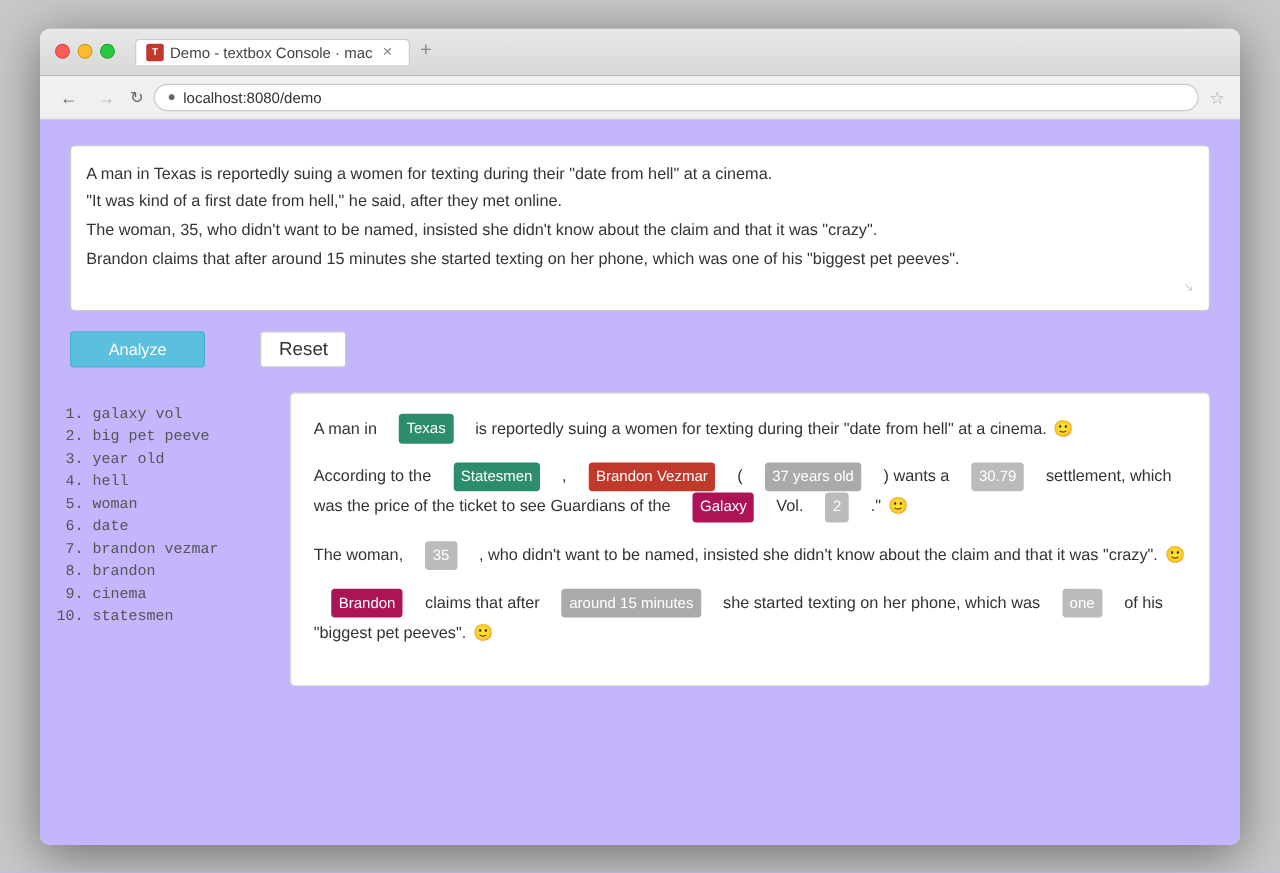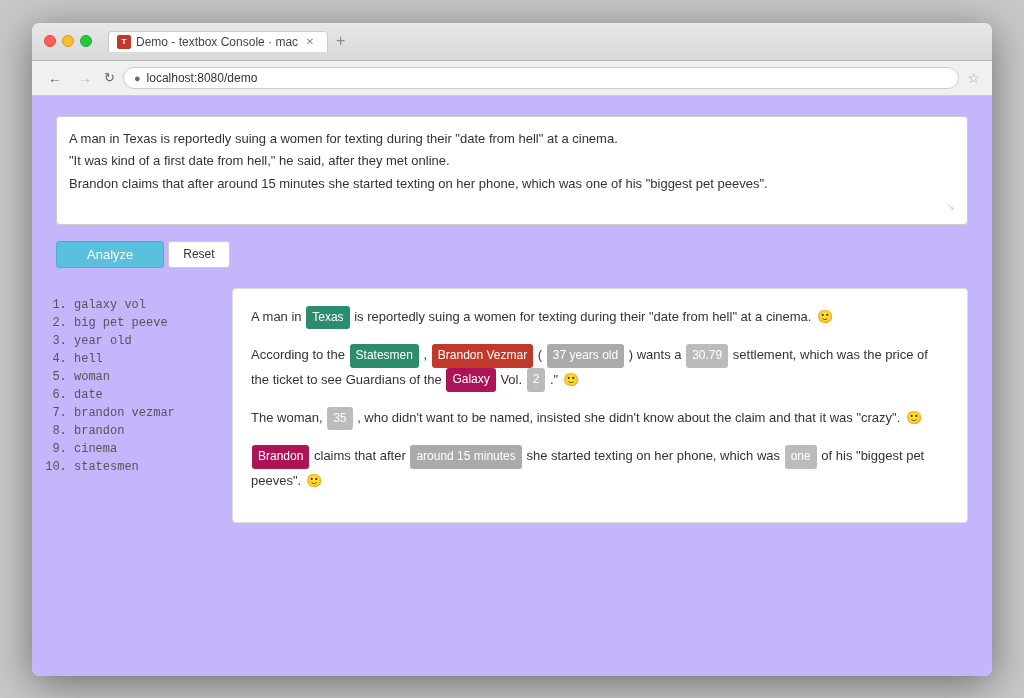--- a/index.html
+++ b/index.html
@@ -172,22 +172,23 @@
       font-size: 13px;
       cursor: pointer;
       font-weight: 500;
     }
     .btn-reset {
       background: #fff;
       color: #333;
       border: 1px solid #ccc;
       border-radius: 3px;
       padding: 5px 14px;
-      font-size: 12px;
-      cursor: pointer;
+      font-size: 15px;
+      cursor: pointer;
+      margin-left: 40px;
     }
     .main-panel {
       display: flex;
       gap: 16px;
     }
     .entity-list {
       width: 160px;
       flex-shrink: 0;
       padding-top: 8px;
     }
@@ -214,21 +215,21 @@
     .result-para {
       margin-bottom: 14px;
     }
     .tag {
       display: inline-block;
       padding: 1px 6px;
       border-radius: 3px;
       font-size: 12px;
       font-weight: 500;
       vertical-align: middle;
-      margin: 0 1px;
+      margin: 0 14px;
     }
     .tag-teal { background: #2c8c6e; color: white; }
     .tag-red { background: #c0392b; color: white; }
     .tag-crimson { background: #ad1457; color: white; }
     .tag-gray { background: #aaa; color: white; }
     .tag-gray-light { background: #bbb; color: white; }
     .smiley { font-size: 13px; margin-left: 2px; }
   </style>
 </head>
 <body>
@@ -260,20 +261,21 @@
       <span>localhost:8080/demo</span>
     </div>
     <button class="star-btn">☆</button>
   </div>
 
   <div class="page-content">
 
     <div class="text-area-container">
       <p>A man in Texas is reportedly suing a women for texting during their "date from hell" at a cinema.</p>
       <p>"It was kind of a first date from hell," he said, after they met online.</p>
+      <p>The woman, 35, who didn't want to be named, insisted she didn't know about the claim and that it was "crazy".</p>
       <p>Brandon claims that after around 15 minutes she started texting on her phone, which was one of his "biggest pet peeves".</p>
       <div class="resize-handle">↘</div>
     </div>
 
     <div class="btn-row">
       <button class="btn-analyze">Analyze</button>
       <button class="btn-reset">Reset</button>
     </div>
 
     <div class="main-panel">

